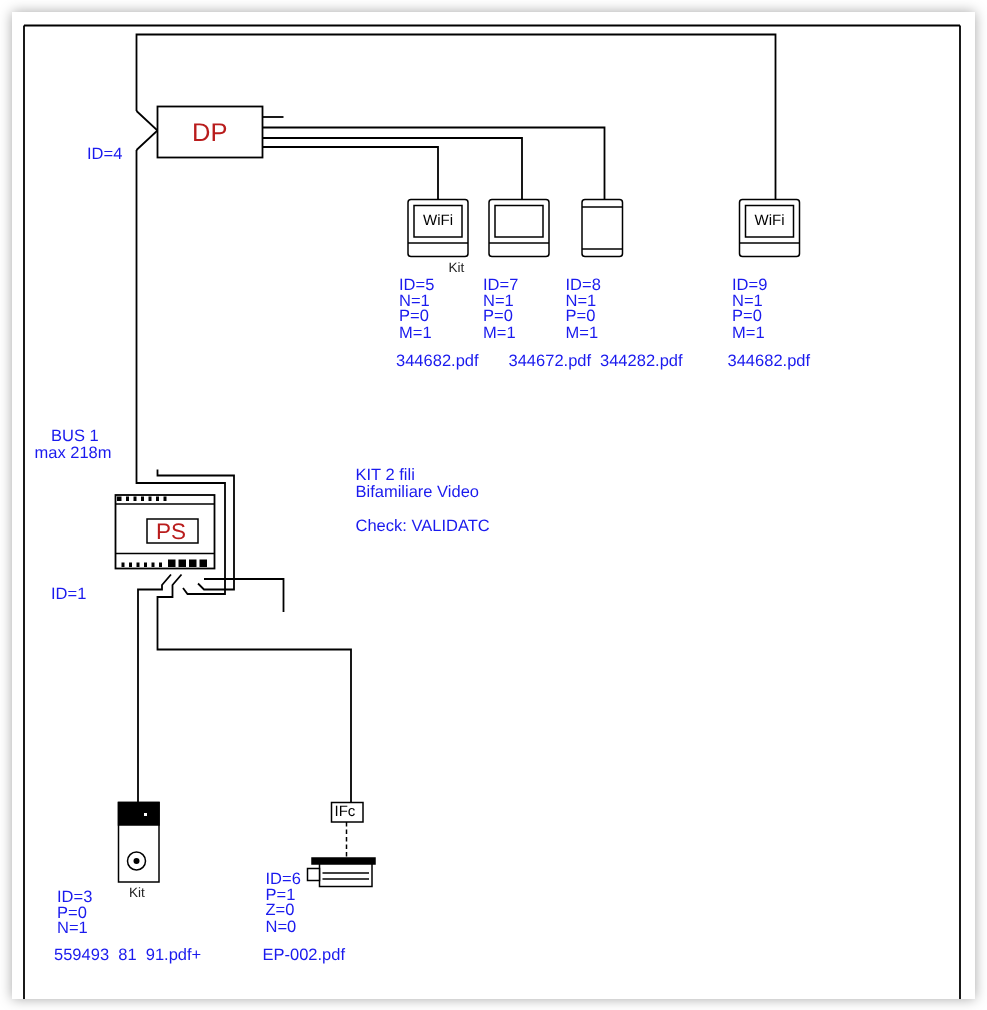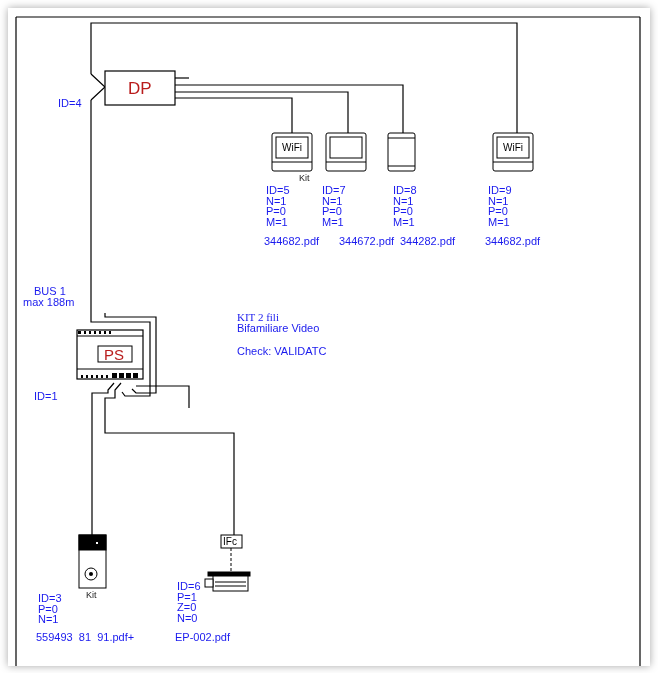--- a/index.html
+++ b/index.html
@@ -135,40 +135,40 @@
 <div class="pdf" style="left:264px; top:236px;">344682.pdf</div>
 
 <div class="info-stack" style="left:322px; top:185px;">
   <div>ID=7</div>
   <div>N=1</div>
   <div>P=0</div>
   <div>M=1</div>
 </div>
 <div class="pdf" style="left:319px; top:236px;padding-left:20px;">344672.pdf</div>
 
-<div class="info-stack" style="left:377px; top:185px;margin-left:16px;">
+<div class="info-stack" style="left:377px; top:185px;">
   <div>ID=8</div>
   <div>N=1</div>
   <div>P=0</div>
   <div>M=1</div>
 </div>
 <div class="pdf" style="left:374px; top:236px;margin-left:26px;">344282.pdf</div>
 
 <div class="info-stack" style="left:488px; top:185px;">
   <div>ID=9</div>
   <div>N=1</div>
   <div>P=0</div>
   <div>M=1</div>
 </div>
 <div class="pdf" style="left:485px; top:236px;">344682.pdf</div>
 
 <div class="lbl" style="left:34px; top:286px;">BUS 1</div>
-<div class="lbl" style="left:23px; top:297px;">max 188m</div>
+<div class="lbl" style="left:23px; top:297px;">max 218m</div>
 
-<div class="lbl" style="left:237px; top:312px;font-family:Liberation Serif, serif;">KIT 2 fili</div>
+<div class="lbl" style="left:237px; top:312px;">KIT 2 fili</div>
 <div class="lbl" style="left:237px; top:323px;">Bifamiliare Video</div>
 <div class="lbl" style="left:237px; top:346px; width:101px; overflow:hidden;">Check: VALIDATC</div>
 
 <div class="box-text" style="left:104px; top:346px; font-size:15px;">PS</div>
 <div class="lbl" style="left:34px; top:391px;">ID=1</div>
 
 <div class="dev-lbl" style="left:86px; top:590px; font-size:9px;">Kit</div>
 <div class="info-stack" style="left:38px; top:593px;">
   <div>ID=3</div>
   <div>P=0</div>

